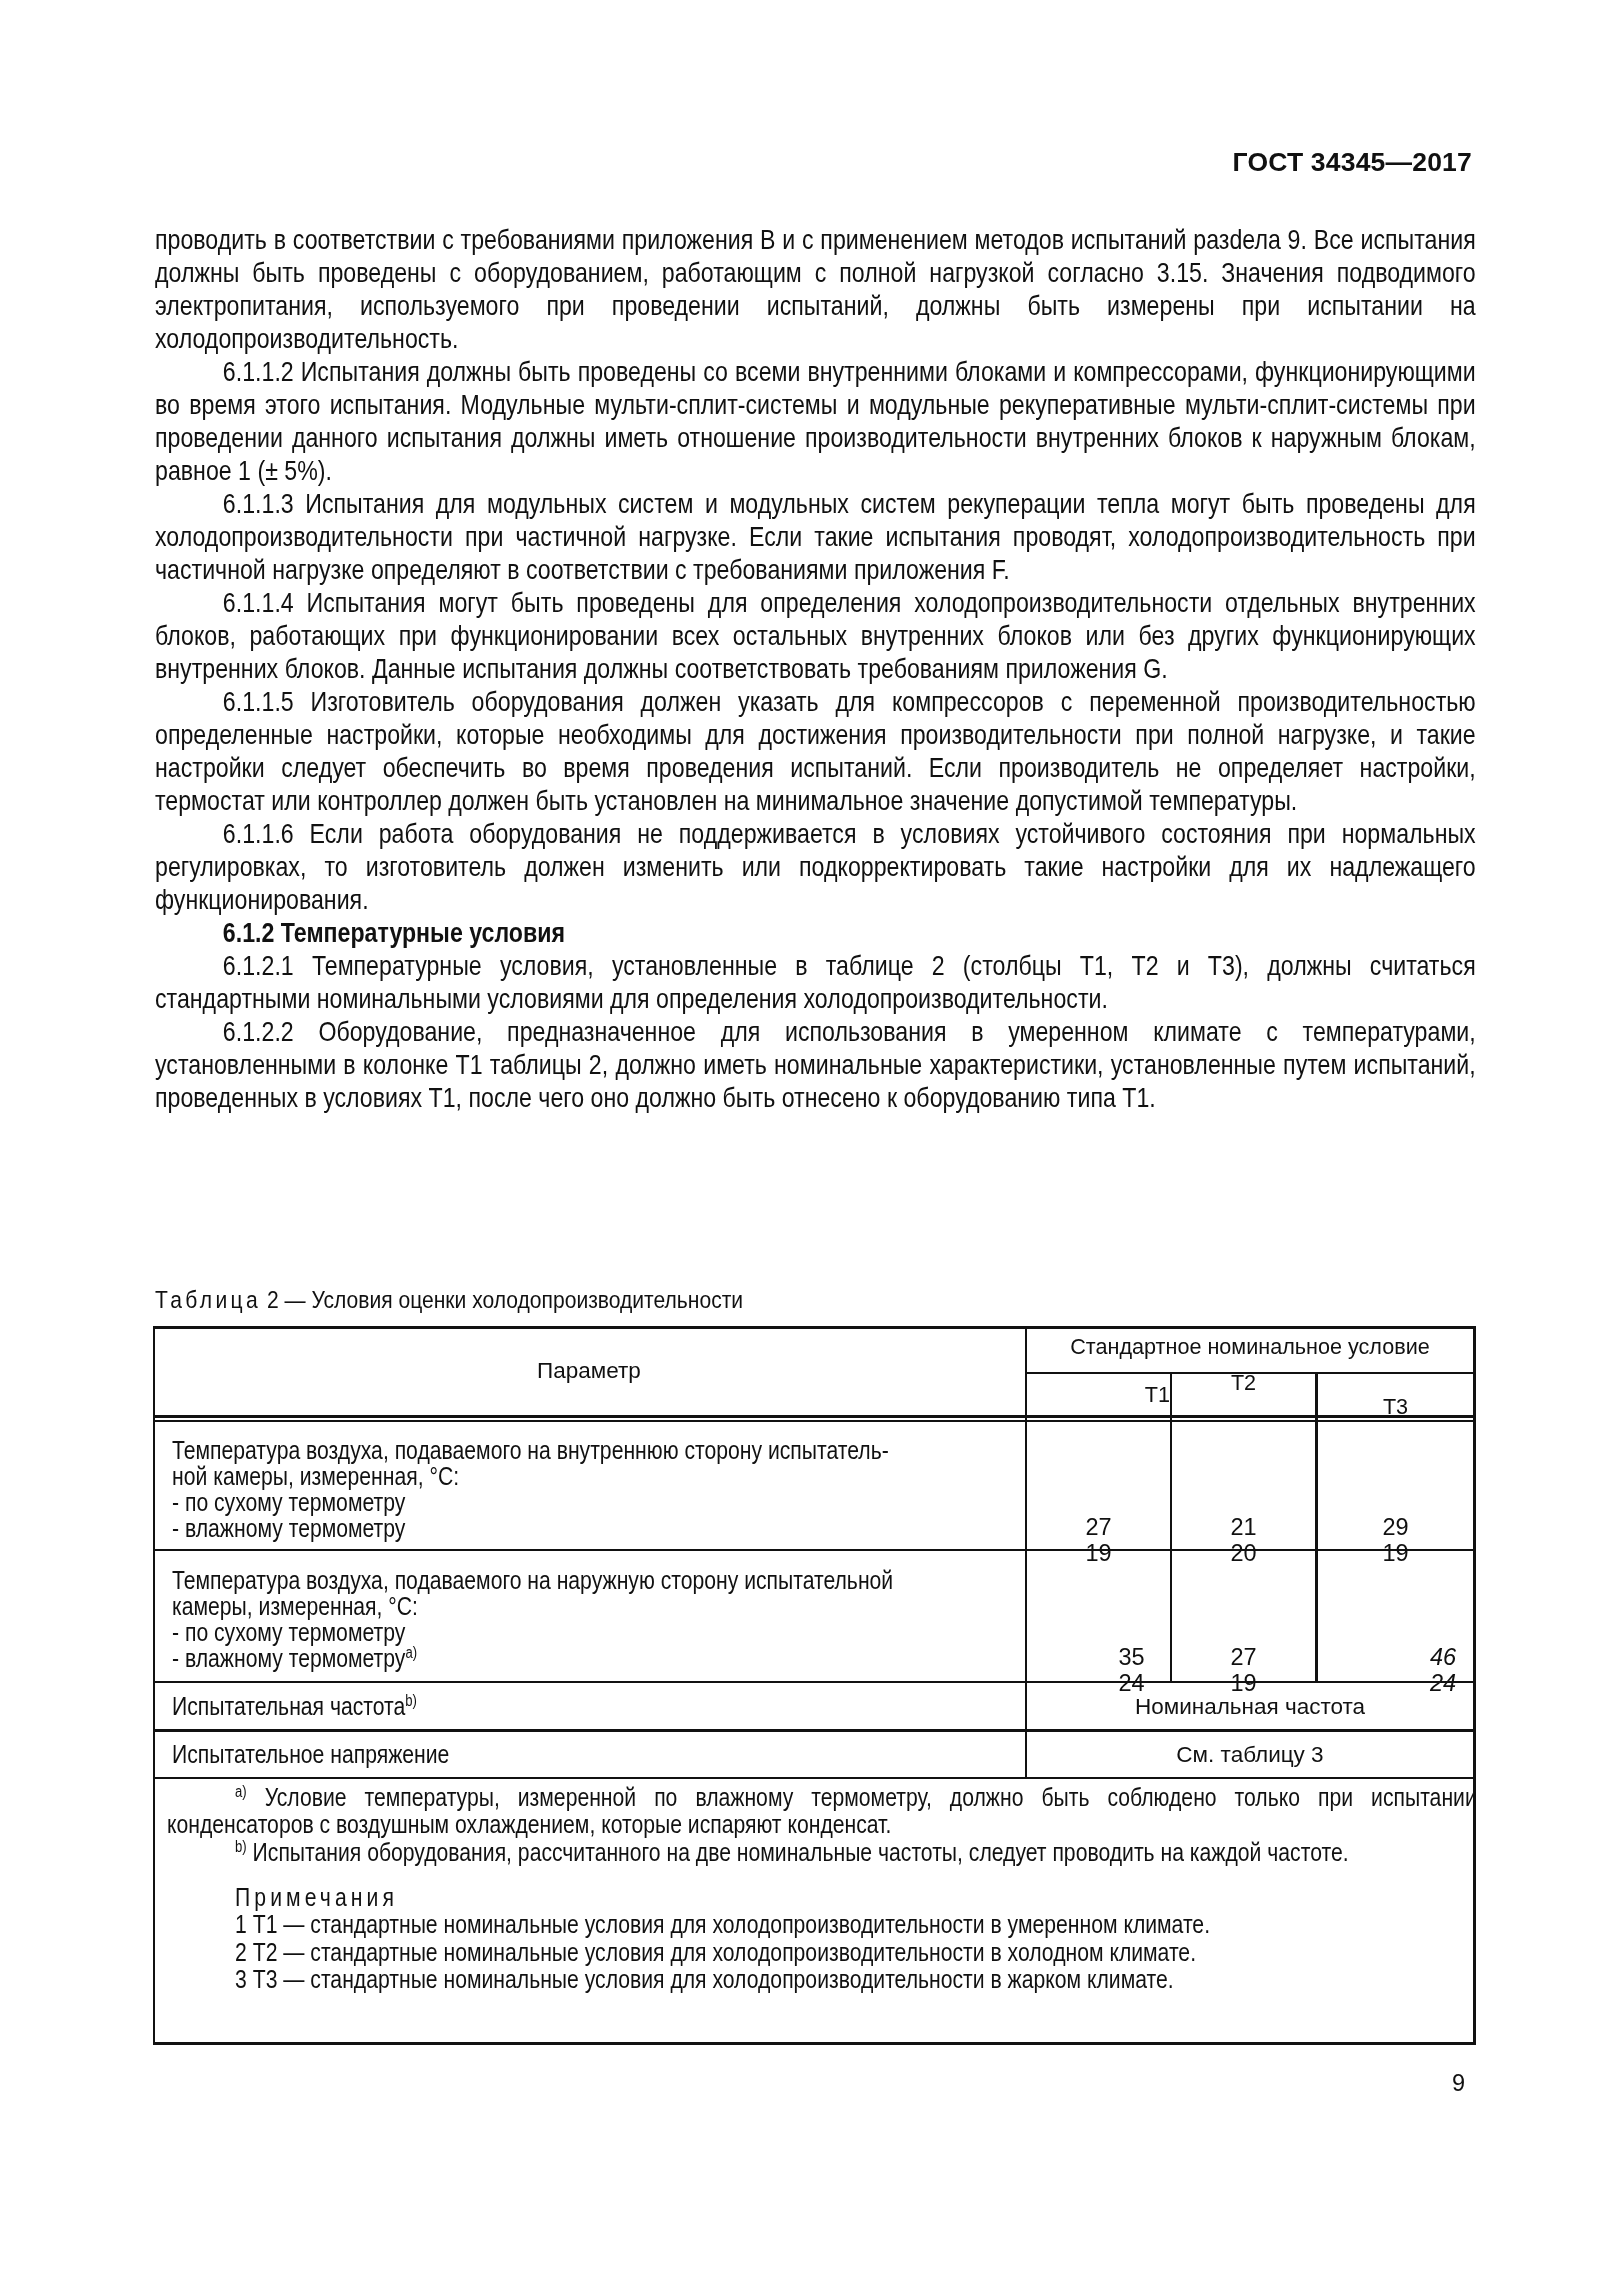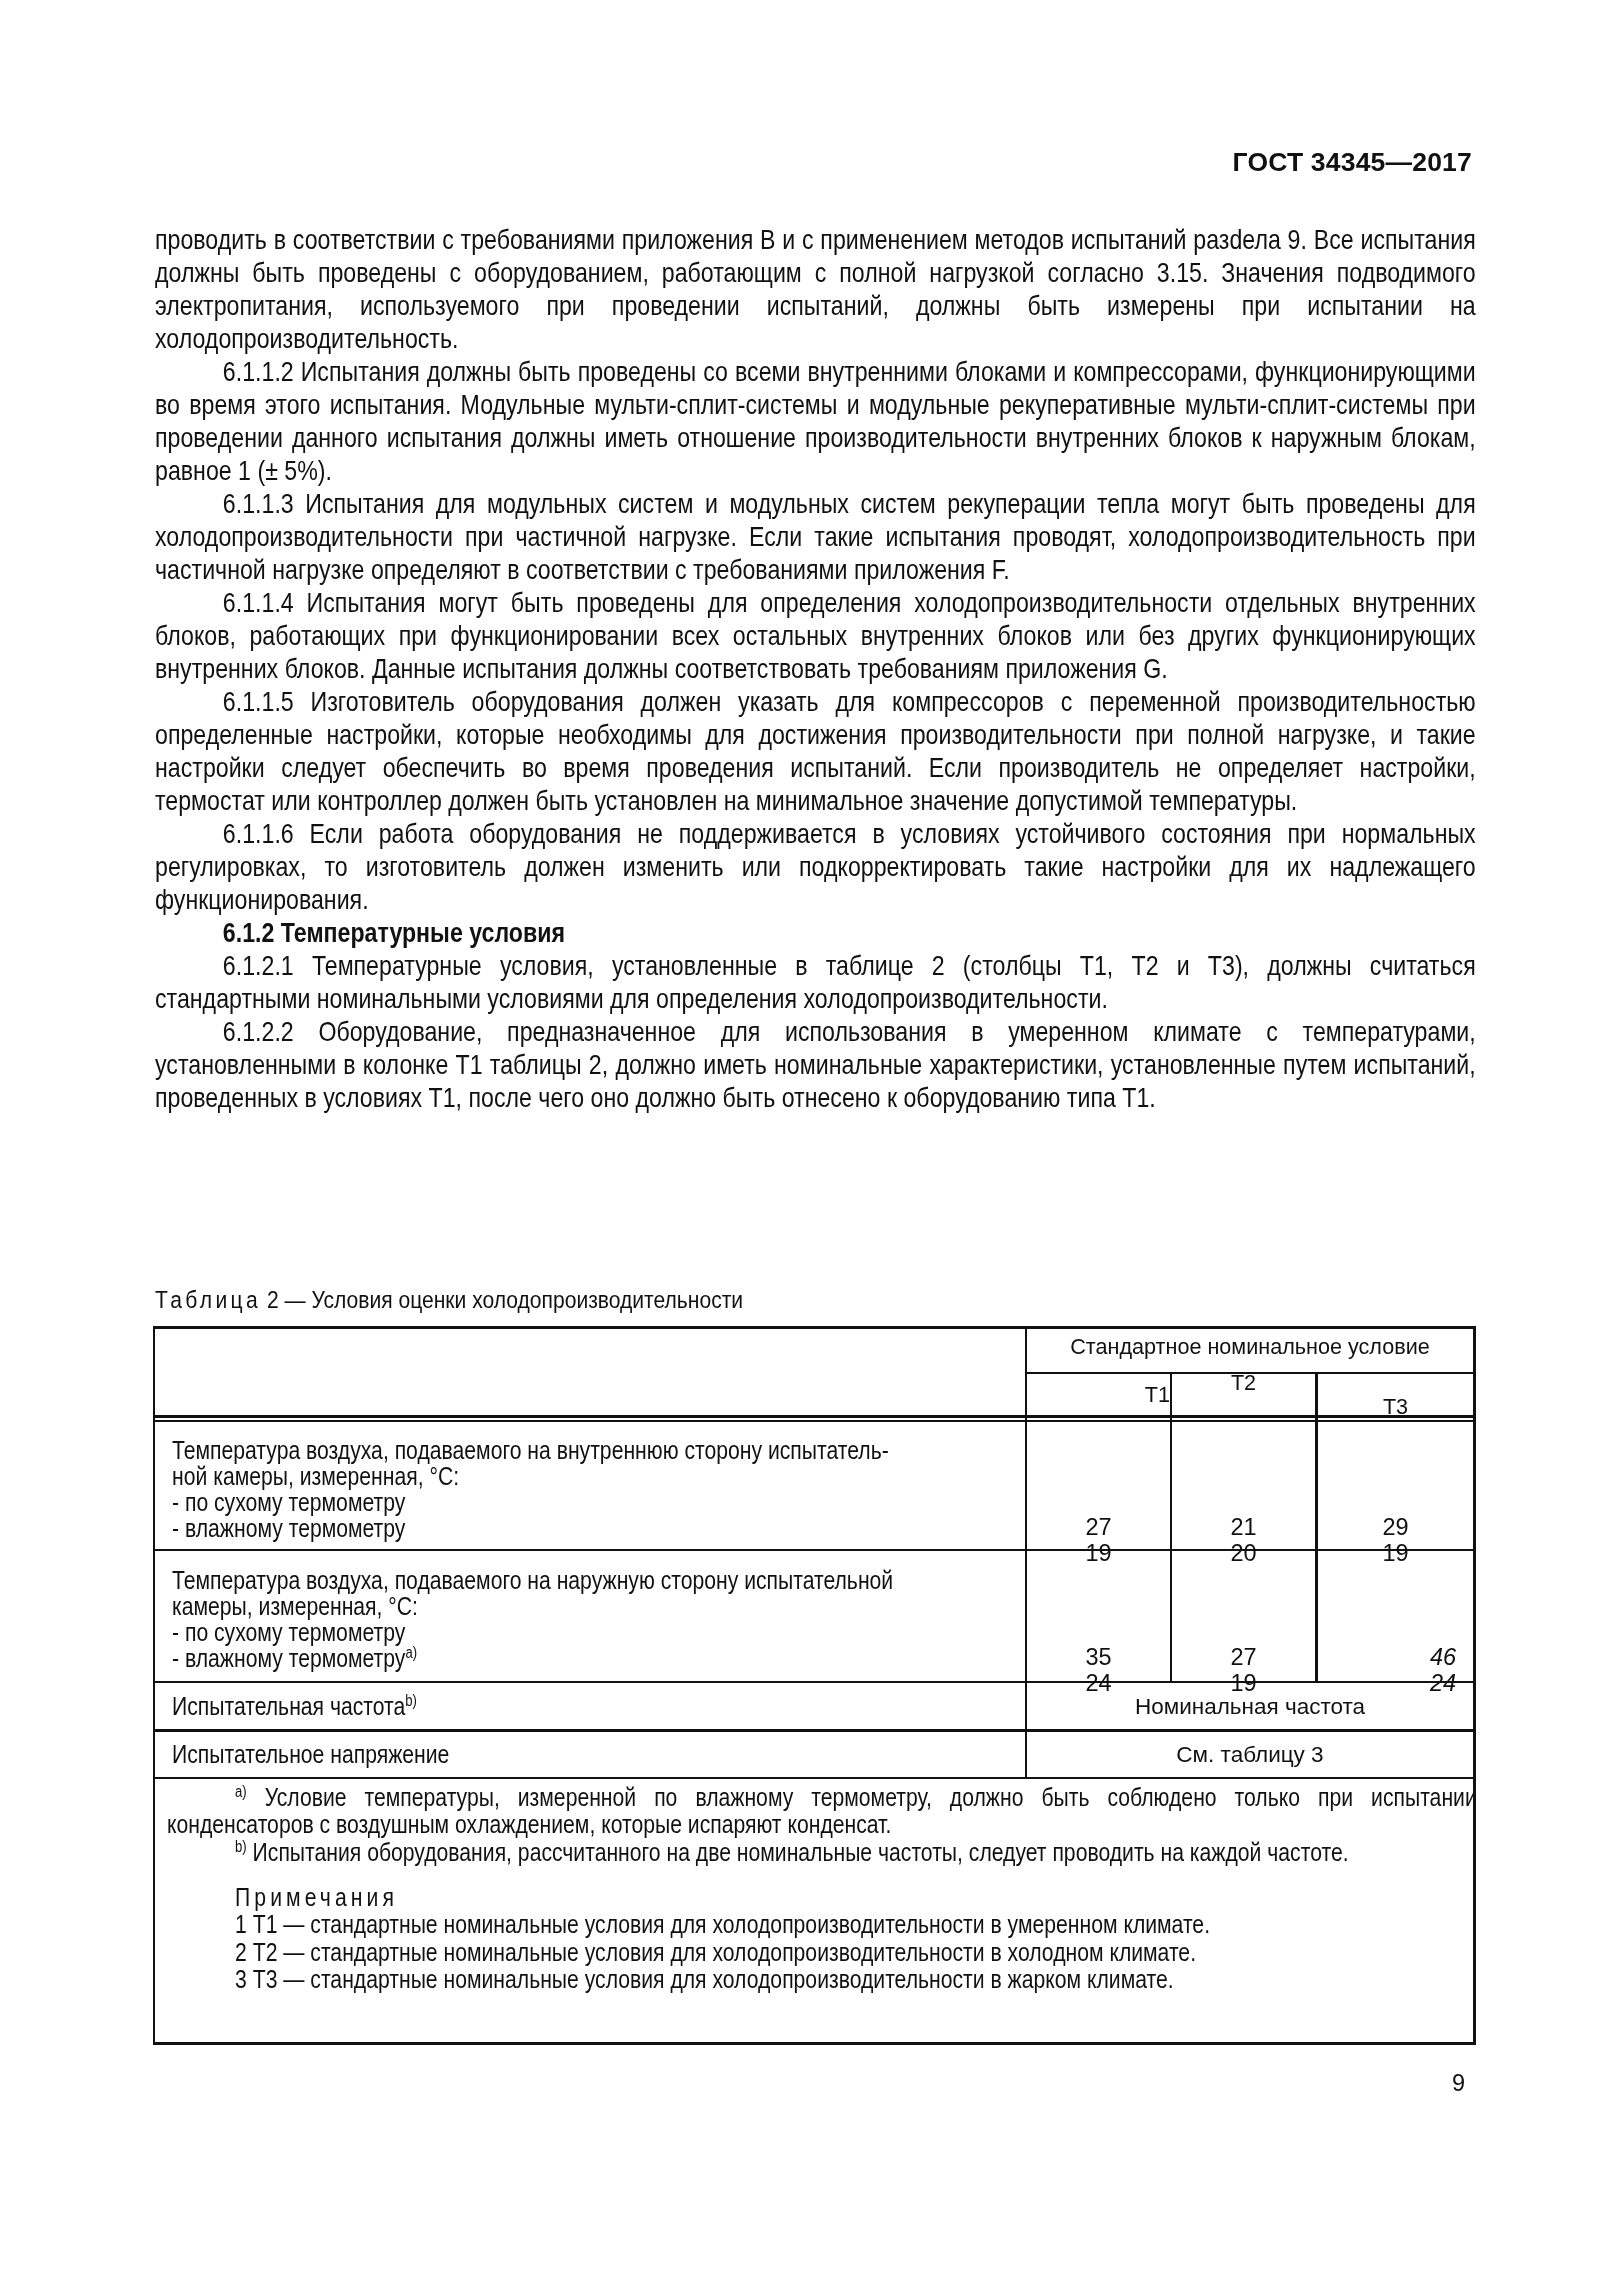--- a/index.html
+++ b/index.html
@@ -90,20 +90,21 @@
   <div class="ln" style="left:1162px;top:46px;width:2.9px;height:310px;"></div>
 
   <div class="ln" style="left:0;top:89px;width:1323px;height:2.9px;"></div>
   <div class="ln" style="left:0;top:94px;width:1323px;height:2px;"></div>
 
   <div class="ln" style="left:0;top:223px;width:1323px;height:2px;"></div>
   <div class="ln" style="left:0;top:355px;width:1323px;height:2px;"></div>
   <div class="ln" style="left:0;top:403px;width:1323px;height:2.9px;"></div>
   <div class="ln" style="left:0;top:451px;width:1323px;height:2px;"></div>
 
+  <div class="cell-text ctr" style="left:0;top:32px;width:872px;font-size:22.5px;">Параметр</div>
   <div class="cell-text ctr" style="left:874px;top:7.8px;width:446px;font-size:21.6px;">Стандартное номинальное условие</div>
   <div class="cell-text ctr" style="left:874px;top:56px;width:143px;font-size:21.6px;text-align:right;">Т1</div>
   <div class="cell-text ctr" style="left:1019px;top:44px;width:143px;font-size:21.6px;">Т2</div>
   <div class="cell-text ctr" style="left:1165px;top:68px;width:155px;font-size:21.6px;">Т3</div>
 
   <div class="param-text" style="left:18.6px;top:111px;">
     <div>Температура воздуха, подаваемого на внутреннюю сторону испытатель-</div>
     <div>ной камеры, измеренная, °С:</div>
     <div>- по сухому термометру</div>
     <div>- влажному термометру</div>
@@ -120,21 +121,21 @@
     <div>29</div>
     <div>19</div>
   </div>
 
   <div class="param-text" style="left:18.6px;top:241px;">
     <div>Температура воздуха, подаваемого на наружную сторону испытательной</div>
     <div>камеры, измеренная, °С:</div>
     <div>- по сухому термометру</div>
     <div><span>- влажному термометру</span><sup>а)</sup></div>
   </div>
-  <div class="num-col" style="left:874px;top:294px;width:143px;">
+  <div class="num-col" style="left:874px;top:294px;width:143px;padding-left:33px;">
     <div>35</div>
     <div>24</div>
   </div>
   <div class="num-col" style="left:1019px;top:294px;width:143px;">
     <div>27</div>
     <div>19</div>
   </div>
   <div class="num-col" style="left:1218px;top:294px;width:144px;font-style:italic;">
     <div>46</div>
     <div>24</div>

